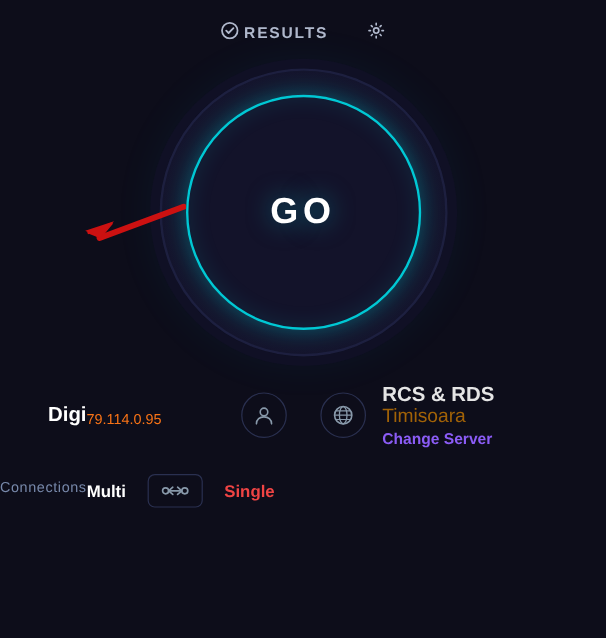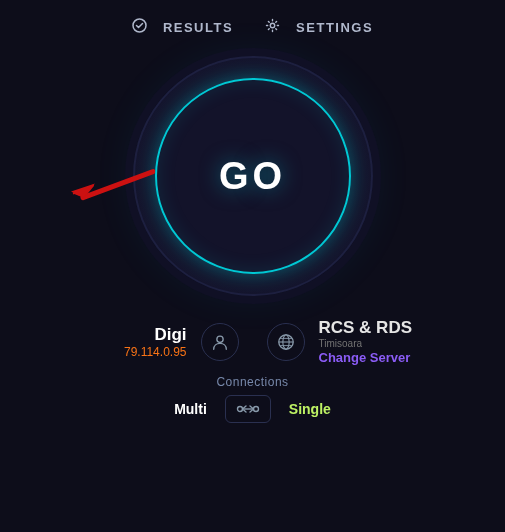--- a/index.html
+++ b/index.html
@@ -22,21 +22,21 @@
       justify-content: center;
       align-items: center;
       gap: 32px;
       padding: 18px 0 10px 0;
       width: 100%;
     }
 
     .nav-item {
       display: flex;
       align-items: center;
-      gap: 16px;
+      gap: 4px;
       font-size: 13px;
       font-weight: 600;
       letter-spacing: 1.5px;
       color: #b0b8cc;
       cursor: pointer;
     }
 
     .nav-item .nav-icon {
       font-size: 15px;
       color: #b0b8cc;
@@ -69,21 +69,21 @@
       height: 196px;
       border-radius: 50%;
       border: 2.5px solid #00c8d4;
       box-shadow: 0 0 18px 2px rgba(0,200,212,0.35), inset 0 0 18px 2px rgba(0,200,212,0.10);
       background: transparent;
     }
 
     .go-button {
       position: relative;
       z-index: 2;
-      font-size: 38px;
+      font-size: 30px;
       font-weight: 800;
       letter-spacing: 4px;
       color: #fff;
       cursor: pointer;
       text-shadow: 0 0 20px rgba(0,200,212,0.5);
       user-select: none;
     }
 
     
     .red-arrow {
@@ -100,21 +100,21 @@
       align-items: center;
       justify-content: center;
       gap: 0;
       margin-top: 22px;
       width: 100%;
       padding: 0 40px;
     }
 
     .info-left {
       display: flex;
-      flex-direction: column;
+      flex-direction: row;
       align-items: flex-end;
       flex: 1;
     }
 
     .info-left .isp-name {
       font-size: 17px;
       font-weight: 700;
       color: #fff;
     }
 
@@ -163,58 +163,57 @@
       flex: 1;
     }
 
     .info-right .server-name {
       font-size: 17px;
       font-weight: 700;
       color: #e5e5e5;
     }
 
     .info-right .server-city {
-      font-size: 10px;
-      color: #737373;
+      font-size: 16px;
+      color: #a16207;
     }
 
     .info-right .change-server {
       font-size: 13px;
       font-weight: 700;
       color: #8b5cf6;
       cursor: pointer;
       margin-top: 1px;
     }
 
     
     .connections-row {
       display: flex;
-      flex-direction: column;
-      align-items: center;
-      margin-top: 10px;
+      align-items: center;
+      margin-top: 22px;
       width: 100%;
     }
 
     .connections-label {
       font-size: 12px;
       color: #7788aa;
       letter-spacing: 0.5px;
       margin-bottom: 6px;
     }
 
     .connections-toggle {
       display: flex;
       align-items: center;
       gap: 18px;
     }
 
     .conn-option {
       font-size: 14px;
       font-weight: 600;
-      color: #bef264;
+      color: #ef4444;
       cursor: pointer;
     }
 
     .conn-option.active {
       color: #fff;
     }
 
     .conn-icon-box {
       width: 46px;
       height: 28px;
@@ -242,21 +241,20 @@
     <span>RESULTS</span>
   </div>
   <div class="nav-item">
     <span class="nav-icon">
       
       <svg width="15" height="15" viewBox="0 0 15 15" fill="none" xmlns="http://www.w3.org/2000/svg">
         <circle cx="7.5" cy="7.5" r="2.2" stroke="#b0b8cc" stroke-width="1.4"></circle>
         <path d="M7.5 1.5v1.2M7.5 12.3v1.2M1.5 7.5h1.2M12.3 7.5h1.2M3.4 3.4l0.85 0.85M10.75 10.75l0.85 0.85M3.4 11.6l0.85-0.85M10.75 4.25l0.85-0.85" stroke="#b0b8cc" stroke-width="1.4" stroke-linecap="round"></path>
       </svg>
     </span>
-    <span>SETTINGS</span>
   </div>
 </nav>
 
 <div class="go-container">
   <div class="outer-ring"></div>
   <div class="inner-ring"></div>
   <div class="go-button">GO</div>
 
   <div class="red-arrow">
     <svg width="90" height="44" viewBox="0 0 90 44" fill="none" xmlns="http://www.w3.org/2000/svg">

